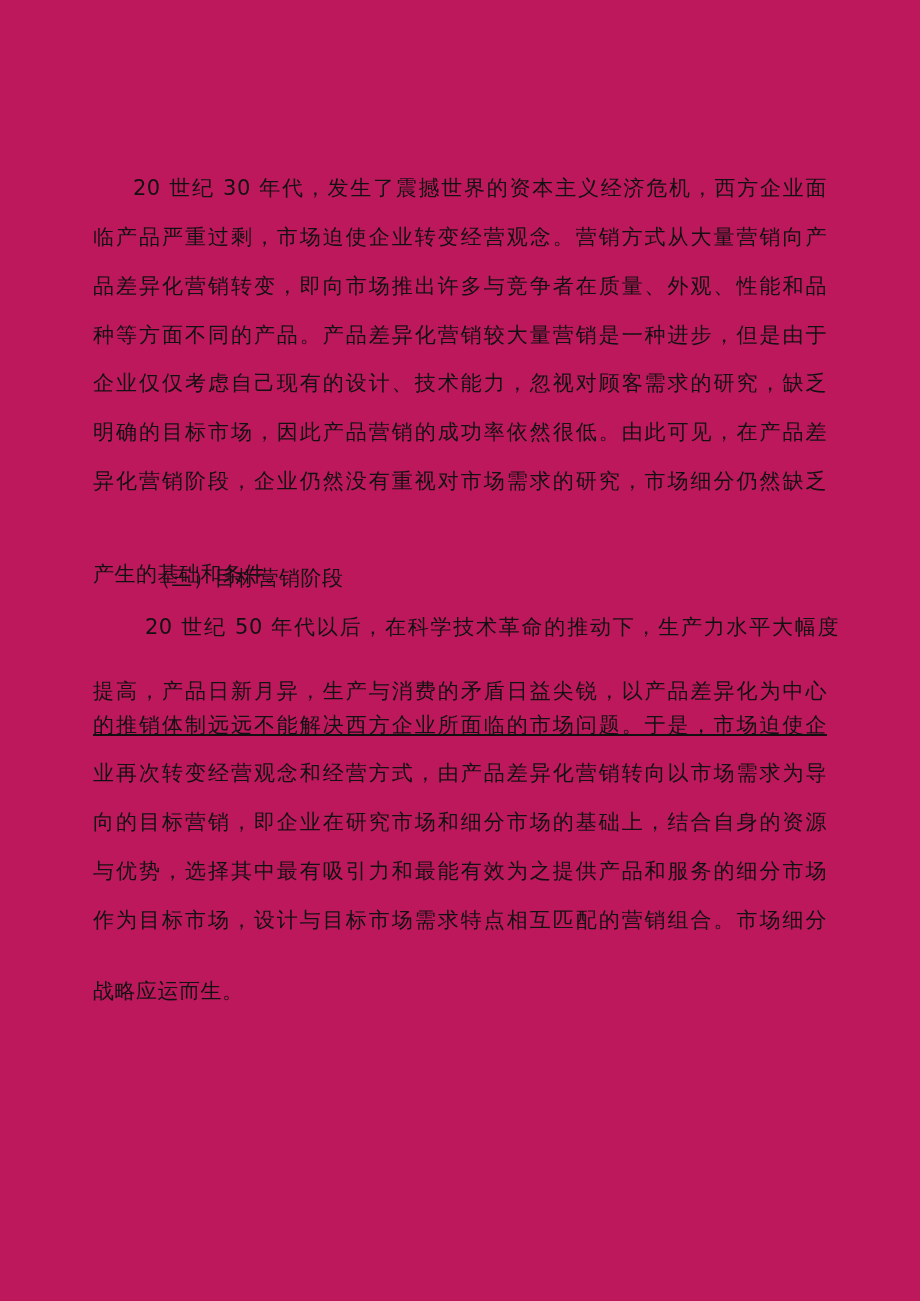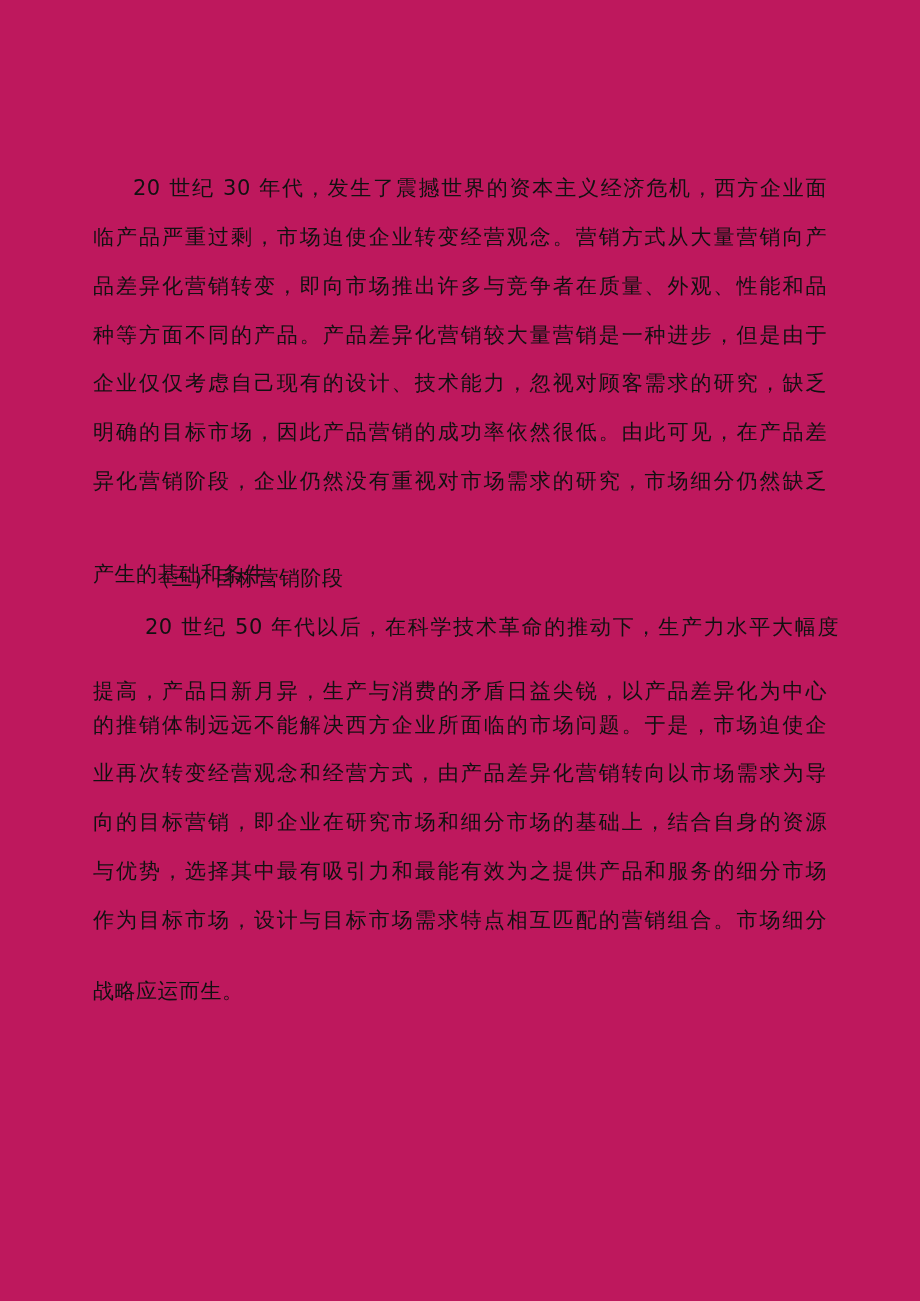--- a/index.html
+++ b/index.html
@@ -37,21 +37,21 @@
     <div class="line" style="top:417px;">明确的目标市场，因此产品营销的成功率依然很低。由此可见，在产品差</div>
     <div class="line" style="top:466px;">异化营销阶段，企业仍然没有重视对市场需求的研究，市场细分仍然缺乏</div>
     <div class="line last" style="top:515px;margin-top:44px;">产生的基础和条件。</div>
   </div>
 
   <div class="line heading" style="top:563px;">（三）目标营销阶段</div>
 
   <div>
     <div class="line indent" style="top:612px;margin-left:12px;">20 世纪 50 年代以后，在科学技术革命的推动下，生产力水平大幅度</div>
     <div class="line" style="top:661px;margin-top:15px;">提高，产品日新月异，生产与消费的矛盾日益尖锐，以产品差异化为中心</div>
-    <div class="line" style="top:710px;">的推销体制远远不能解决西方企业所面临的市场问题。于是，市场迫使企</div>
+    <div class="line" style="top:710px;text-decoration:underline;">的推销体制远远不能解决西方企业所面临的市场问题。于是，市场迫使企</div>
     <div class="line" style="top:758px;">业再次转变经营观念和经营方式，由产品差异化营销转向以市场需求为导</div>
     <div class="line" style="top:807px;">向的目标营销，即企业在研究市场和细分市场的基础上，结合自身的资源</div>
     <div class="line" style="top:856px;">与优势，选择其中最有吸引力和最能有效为之提供产品和服务的细分市场</div>
     <div class="line" style="top:905px;">作为目标市场，设计与目标市场需求特点相互匹配的营销组合。市场细分</div>
     <div class="line last" style="top:953px;margin-top:23px;">战略应运而生。</div>
   </div>
 
 </div>
 
 </body></html>

